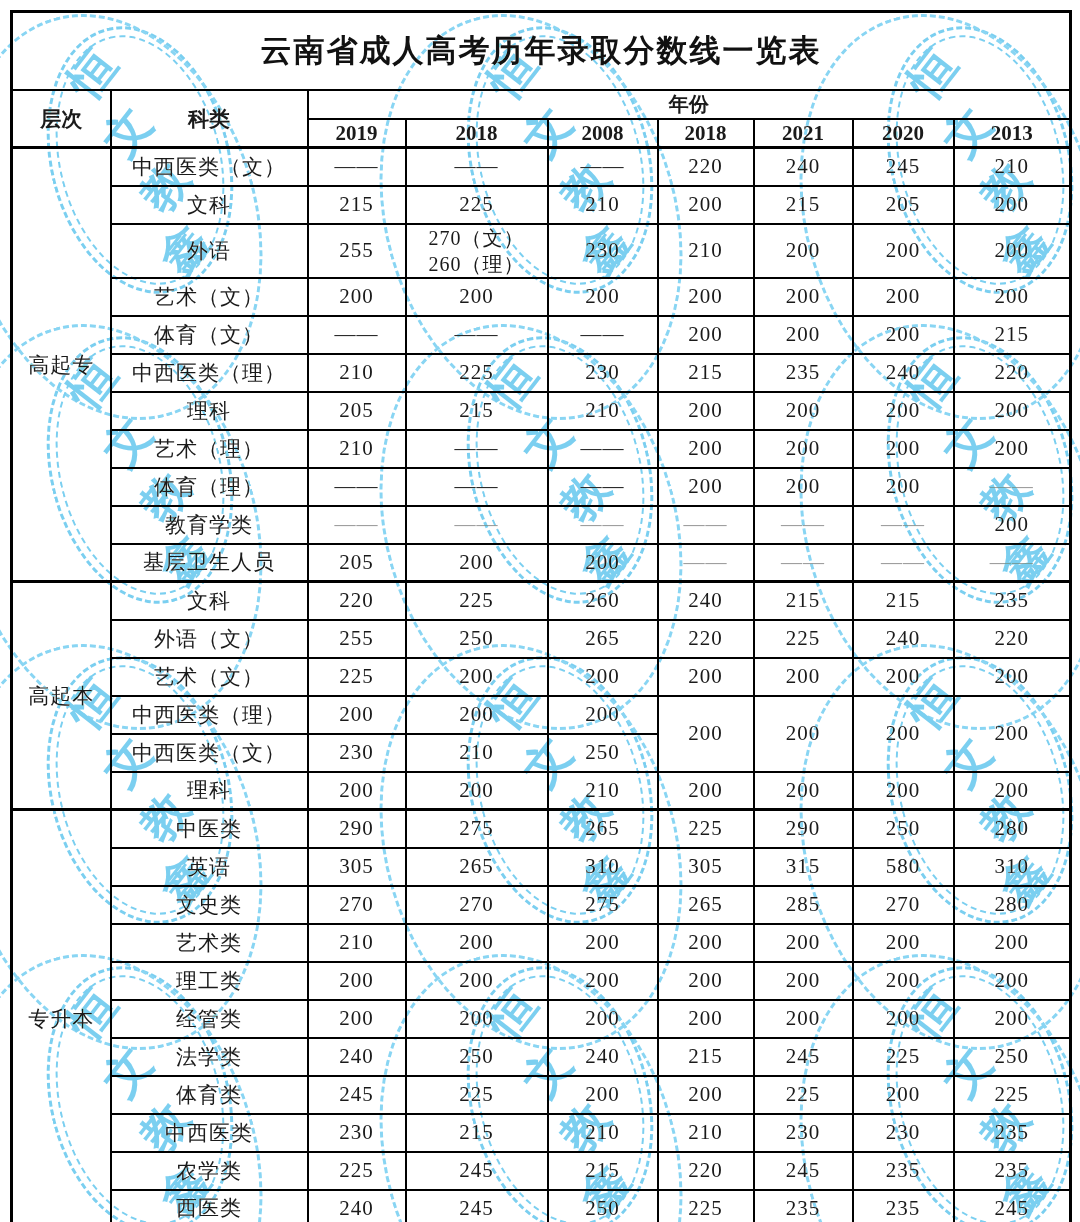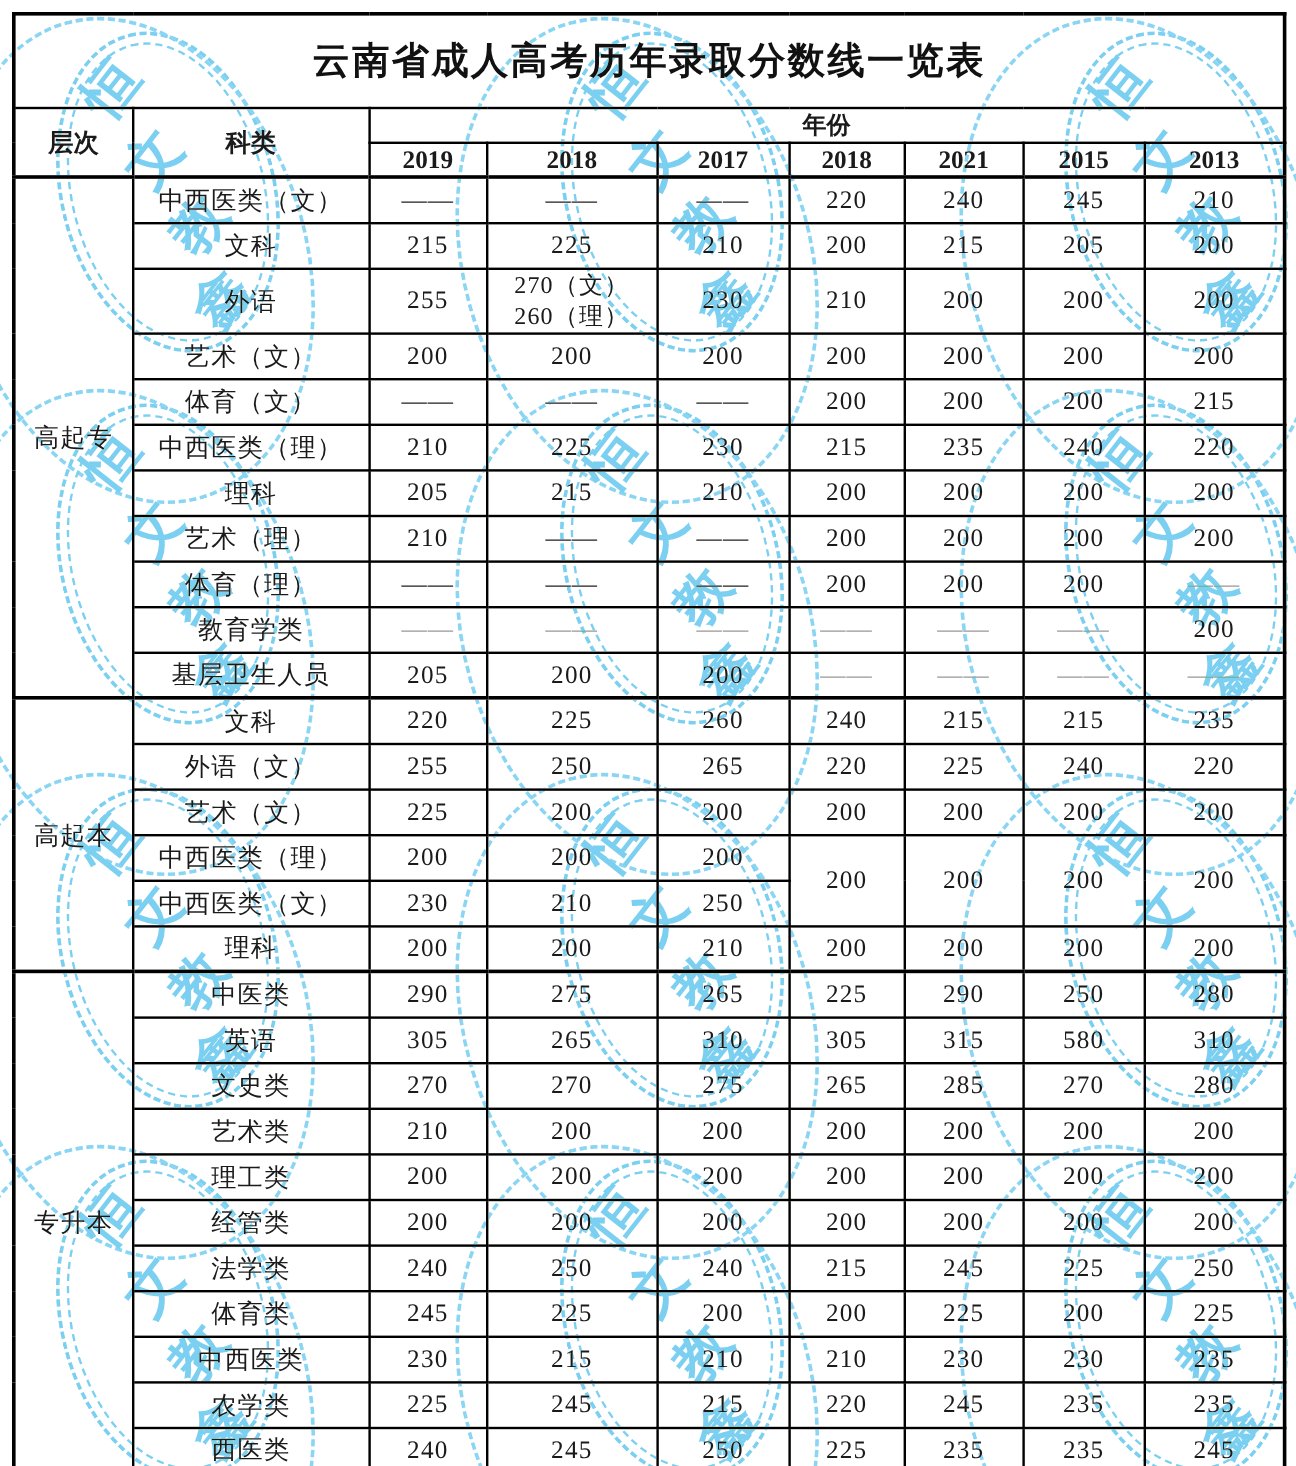--- a/index.html
+++ b/index.html
@@ -77,24 +77,24 @@
         <th class="title-cell" colspan="9">云南省成人高考历年录取分数线一览表</th>
       </tr>
       <tr>
         <th class="hdr-cell hdr-rowspan" rowspan="2">层次</th>
         <th class="hdr-cell hdr-rowspan" rowspan="2">科类</th>
         <th class="year-span-cell" colspan="7">年份</th>
       </tr>
       <tr id="year-row">
           <th>2019</th>
           <th>2018</th>
-          <th>2017</th>
+          <th>2008</th>
           <th>2018</th>
           <th>2021</th>
-          <th>2015</th>
+          <th>2020</th>
           <th>2013</th>
         </tr>
     </thead>
     <tbody id="table-body">
         <tr class="group-start">
           <td rowspan="11" class="level-cell">高起专</td>
           <td class="subject-cell">中西医类（文）</td>
           <td class="score-cell">——</td>
           <td class="score-cell">——</td>
           <td class="score-cell">——</td>

